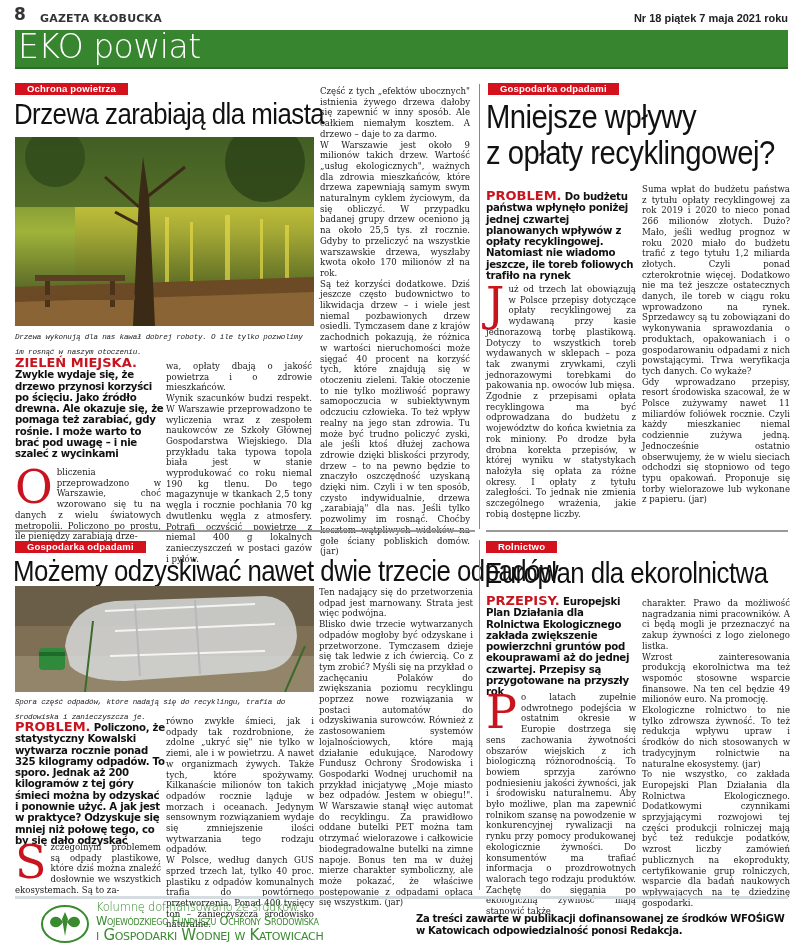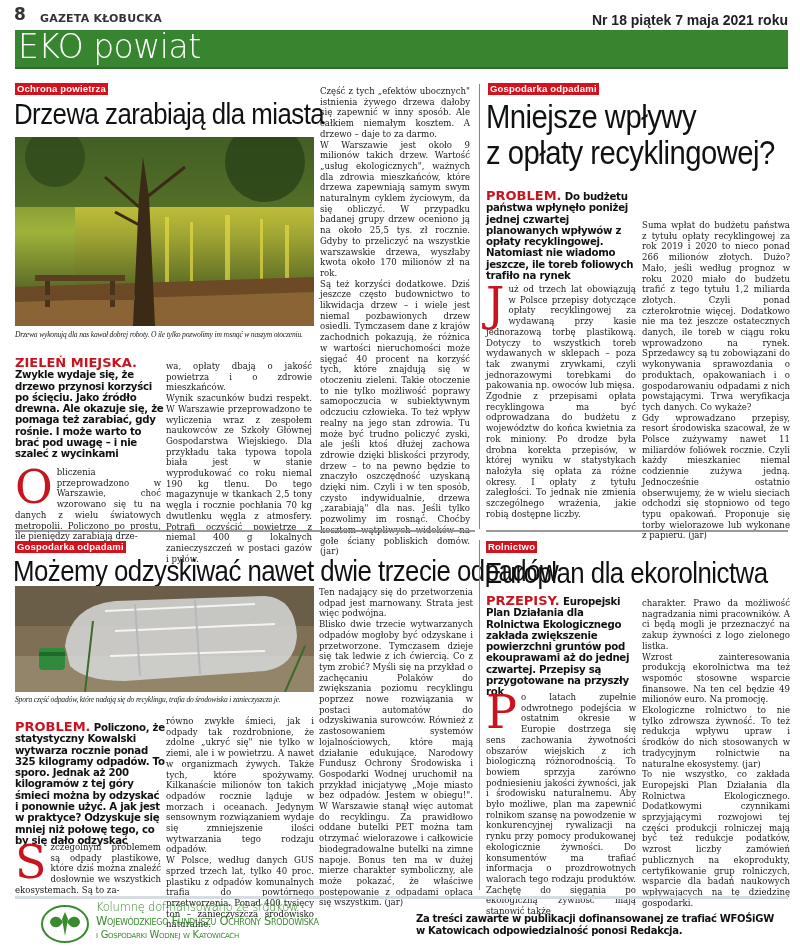--- a/index.html
+++ b/index.html
@@ -4,36 +4,36 @@
 <style>
   * { box-sizing: border-box; margin: 0; padding: 0; }
   html, body { width: 800px; height: 947px; background: #fff; overflow: hidden; }
   body { position: relative; font-family: "DejaVu Serif", serif; color: #1a1a1a; }
 
   .abs { position: absolute; }
 
   
   .page-num { left: 14px; top: 4px; font-family: "DejaVu Sans", sans-serif; font-weight: bold; font-size: 17px; color: #333; }
   .paper-name { left: 40px; top: 12px; font-family: "DejaVu Sans", sans-serif; font-weight: bold; font-size: 11px; color: #333; letter-spacing: 0.2px; }
-  .issue-info { right: 12px; top: 12px; font-family: "Liberation Sans", sans-serif; font-weight: bold; font-size: 14px; color: #222; }
+  .issue-info { right: 12px; top: 12px; font-family: "Liberation Sans", sans-serif; font-weight: bold; font-size: 11px; color: #222; }
   .section-bar { left: 15px; top: 30px; width: 773px; height: 39px; background: #37862f; border-bottom: 2px solid #2c6e26; }
   .section-title { left: 18px; top: 27px; font-family: "DejaVu Sans", sans-serif; font-weight: 200; font-size: 33px; color: #fff; letter-spacing: -0.5px; }
 
   
-  .tag { background: #d4121e; color: #fff; font-family: "Liberation Sans", sans-serif; font-weight: bold; font-size: 9.5px; padding: 0 2px; line-height: 12px; letter-spacing: 0.2px; }
+  .tag { background: #d4121e; color: #fff; font-family: "Liberation Sans", sans-serif; font-weight: bold; font-size: 9.5px; padding: 0 12px; line-height: 12px; letter-spacing: 0.2px; }
 
   .headline { font-family: "Liberation Sans", sans-serif; font-size: 30px; line-height: 31px; color: #111; letter-spacing: -0.6px; transform: scaleX(0.86); transform-origin: left top; white-space: nowrap; }
 
   .body-col { font-size: 8.6px; line-height: 10.7px; text-align: justify; hyphens: auto; color: #1a1a1a; }
   .body-col p { margin: 0; }
   .lead { font-family: "DejaVu Sans", sans-serif; font-weight: bold; font-size: 10.2px; line-height: 11.3px; color: #111; letter-spacing: -0.3px; }
   .lead .kw { color: #c8141e; font-size: 13px; letter-spacing: 0; }
   .dropcap { float: left; font-size: 46px; line-height: 36px; color: #c8141e; margin: 2px 4px 0 0; font-family: "DejaVu Serif", serif; }
 
-  .caption { font-family: Liberation Serif, serif; font-style: italic; font-size: 7.6px; line-height: 10px; color: #222; letter-spacing: -0.2px; }
+  .caption { font-family: Liberation Mono, monospace; font-style: italic; font-size: 7.6px; line-height: 15px; color: #222; letter-spacing: -0.2px; }
 
   .vrule { width: 1px; background: #888; }
   .hrule { height: 2px; background: #999; }
   .grey-rule { height: 3px; background: #d6dde0; }
 
   
   .photo { overflow: hidden; }
 
   
   .footer-text { font-family: "DejaVu Sans", sans-serif; color: #3a8a2f; }
@@ -120,21 +120,21 @@
 
   <div class="abs lead" style="left:486px; top:190px; width:150px;">
     <span class="kw">PROBLEM.</span><span> Do budżetu państwa wpłynęło poniżej jednej czwartej planowanych wpływów z opłaty recyklingowej. Natomiast nie wiadomo jeszcze, ile toreb foliowych trafiło na rynek</span>
   </div>
 
   <div class="abs body-col" style="left:486px; top:284px; width:150px;">
     <p><span class="dropcap">J</span><span>uż od trzech lat obowiązują w Polsce przepisy dotyczące opłaty recyklingowej za wydawaną przy kasie jednorazową torbę plastikową. Dotyczy to wszystkich toreb wydawanych w sklepach – poza tak zwanymi zrywkami, czyli jednorazowymi torebkami do pakowania np. owoców lub mięsa.</span></p>
     <p>Zgodnie z przepisami opłata recyklingowa ma być odprowadzana do budżetu z województw do końca kwietnia za rok miniony. Po drodze była drobna korekta przepisów, w której wyniku w statystykach nałożyła się opłata za różne okresy. I opłaty z tytułu zaległości. To jednak nie zmienia szczególnego wrażenia, jakie robią dostępne liczby.</p>
   </div>
 
-  <div class="abs body-col" style="left:642px; top:184px; width:148px;margin-top:36px;">
+  <div class="abs body-col" style="left:642px; top:184px; width:148px;">
     <p>Suma wpłat do budżetu państwa z tytułu opłaty recyklingowej za rok 2019 i 2020 to nieco ponad 266 milionów złotych. Dużo? Mało, jeśli według prognoz w roku 2020 miało do budżetu trafić z tego tytułu 1,2 miliarda złotych. Czyli ponad czterokrotnie więcej. Dodatkowo nie ma też jeszcze ostatecznych danych, ile toreb w ciągu roku wprowadzono na rynek. Sprzedawcy są tu zobowiązani do wykonywania sprawozdania o produktach, opakowaniach i o gospodarowaniu odpadami z nich powstającymi. Trwa weryfikacja tych danych. Co wykaże?</p>
     <p>Gdy wprowadzano przepisy, resort środowiska szacował, że w Polsce zużywamy nawet 11 miliardów foliówek rocznie. Czyli każdy mieszkaniec niemal codziennie zużywa jedną. Jednocześnie ostatnio obserwujemy, że w wielu sieciach odchodzi się stopniowo od tego typu opakowań. Proponuje się torby wielorazowe lub wykonane z papieru. (jar)</p>
   </div>
 </div>
 
 <div class="abs hrule" style="left:15px; top:530px; width:460px;"></div>
 <div class="abs hrule" style="left:486px; top:530px; width:302px;"></div>
 
 <div>
   <div class="abs tag" style="left:15px; top:541px;">Gospodarka odpadami</div>
@@ -205,18 +205,18 @@
     <g fill="#3a8a2f">
       <path d="M25 8 L28 15 L25 32 L22 15 Z"></path>
       <path d="M12 14 Q18 10 23 18 Q18 26 12 22 Q8 18 12 14 Z"></path>
       <path d="M38 14 Q32 10 27 18 Q32 26 38 22 Q42 18 38 14 Z"></path>
     </g>
   </svg>
 </div>
 
 <div class="abs footer-text" style="left:96px; top:900px; font-size:11.5px; line-height:14px; font-weight:300; letter-spacing:-0.2px;">Kolumnę dofinansowano ze środków</div>
 <div class="abs footer-text" style="left:96px; top:914px; font-size:11.5px; line-height:14px; font-variant:small-caps; letter-spacing:-0.3px;">Wojewódzkiego Funduszu Ochrony Środowiska</div>
-<div class="abs footer-text" style="left:96px; top:928px; font-size:10px; line-height:14px; font-variant:small-caps; letter-spacing:-0.3px;">i Gospodarki Wodnej w Katowicach</div>
+<div class="abs footer-text" style="left:96px; top:928px; font-size:15px; line-height:14px; font-variant:small-caps; letter-spacing:-0.3px;">i Gospodarki Wodnej w Katowicach</div>
 
 <div class="abs footer-note" style="left:416px; top:913px;">
-  <div>Za treści zawarte w publikacji dofinansowanej ze trafiać WFOŚiGW</div>
+  <div>Za treści zawarte w publikacji dofinansowanej ze środków WFOŚiGW</div>
   <div>w Katowicach odpowiedzialność ponosi Redakcja.</div>
 </div>
 
 </body></html>

